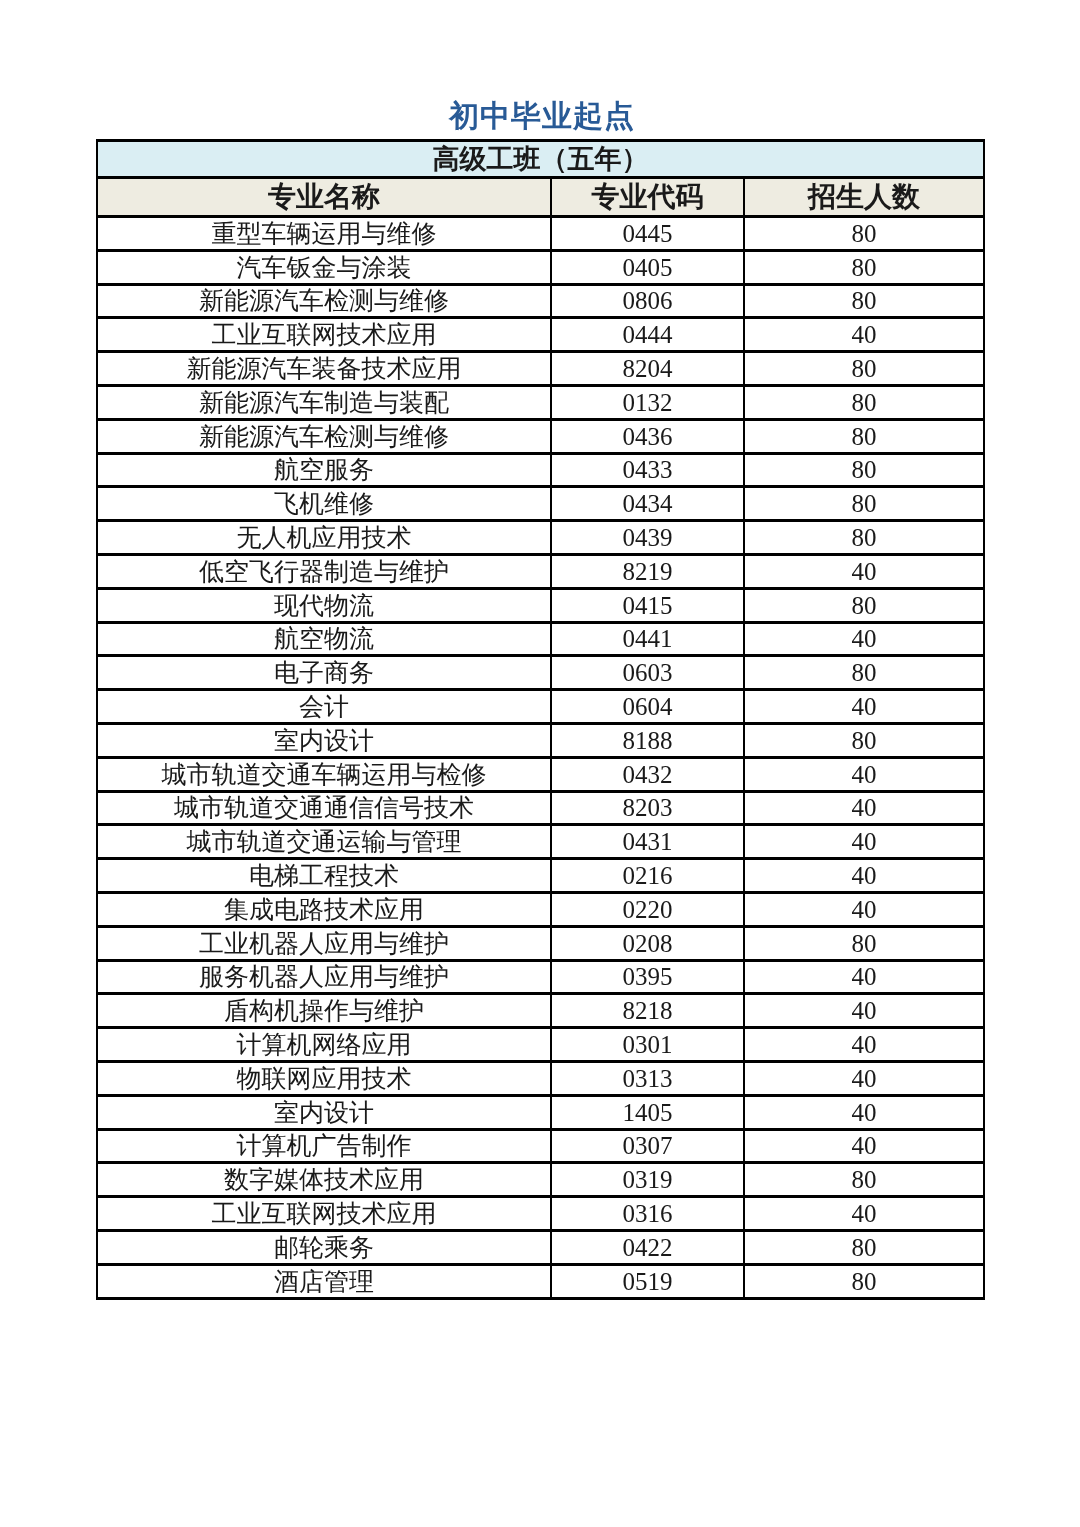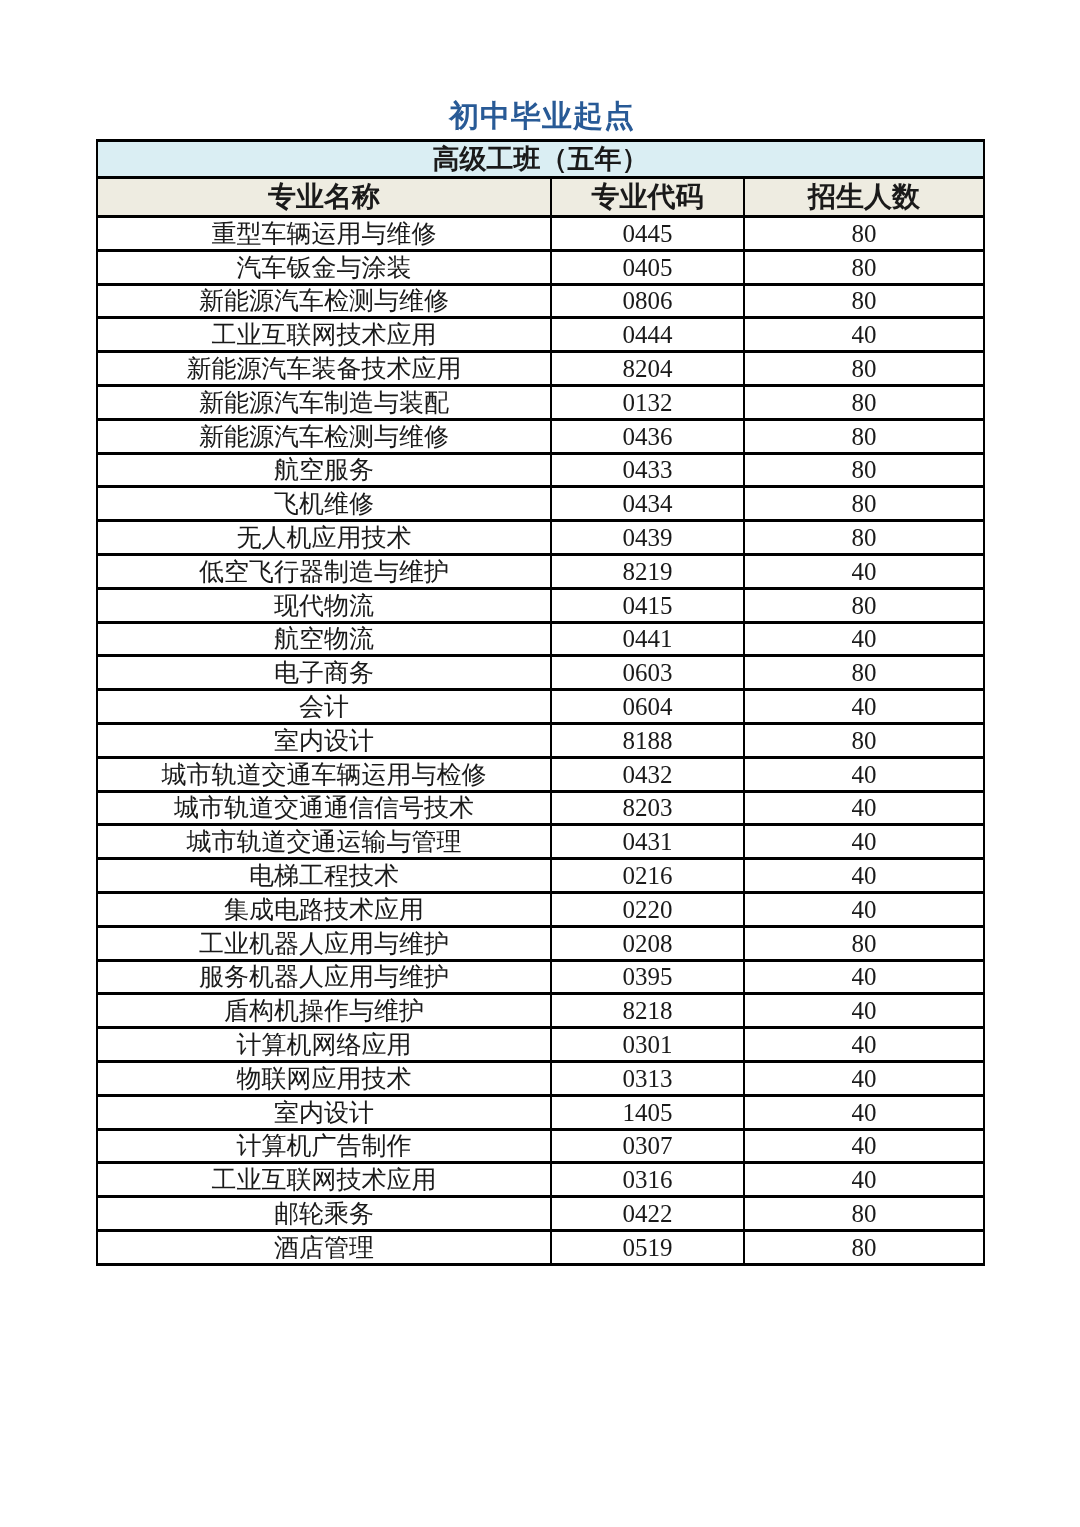--- a/index.html
+++ b/index.html
@@ -239,20 +239,25 @@
         <td>室内设计</td>
         <td>1405</td>
         <td>40</td>
       </tr>
       <tr>
         <td>计算机广告制作</td>
         <td>0307</td>
         <td>40</td>
       </tr>
       <tr>
+        <td>数字媒体技术应用</td>
+        <td>0319</td>
+        <td>80</td>
+      </tr>
+      <tr>
         <td>工业互联网技术应用</td>
         <td>0316</td>
         <td>40</td>
       </tr>
       <tr>
         <td>邮轮乘务</td>
         <td>0422</td>
         <td>80</td>
       </tr>
       <tr>

